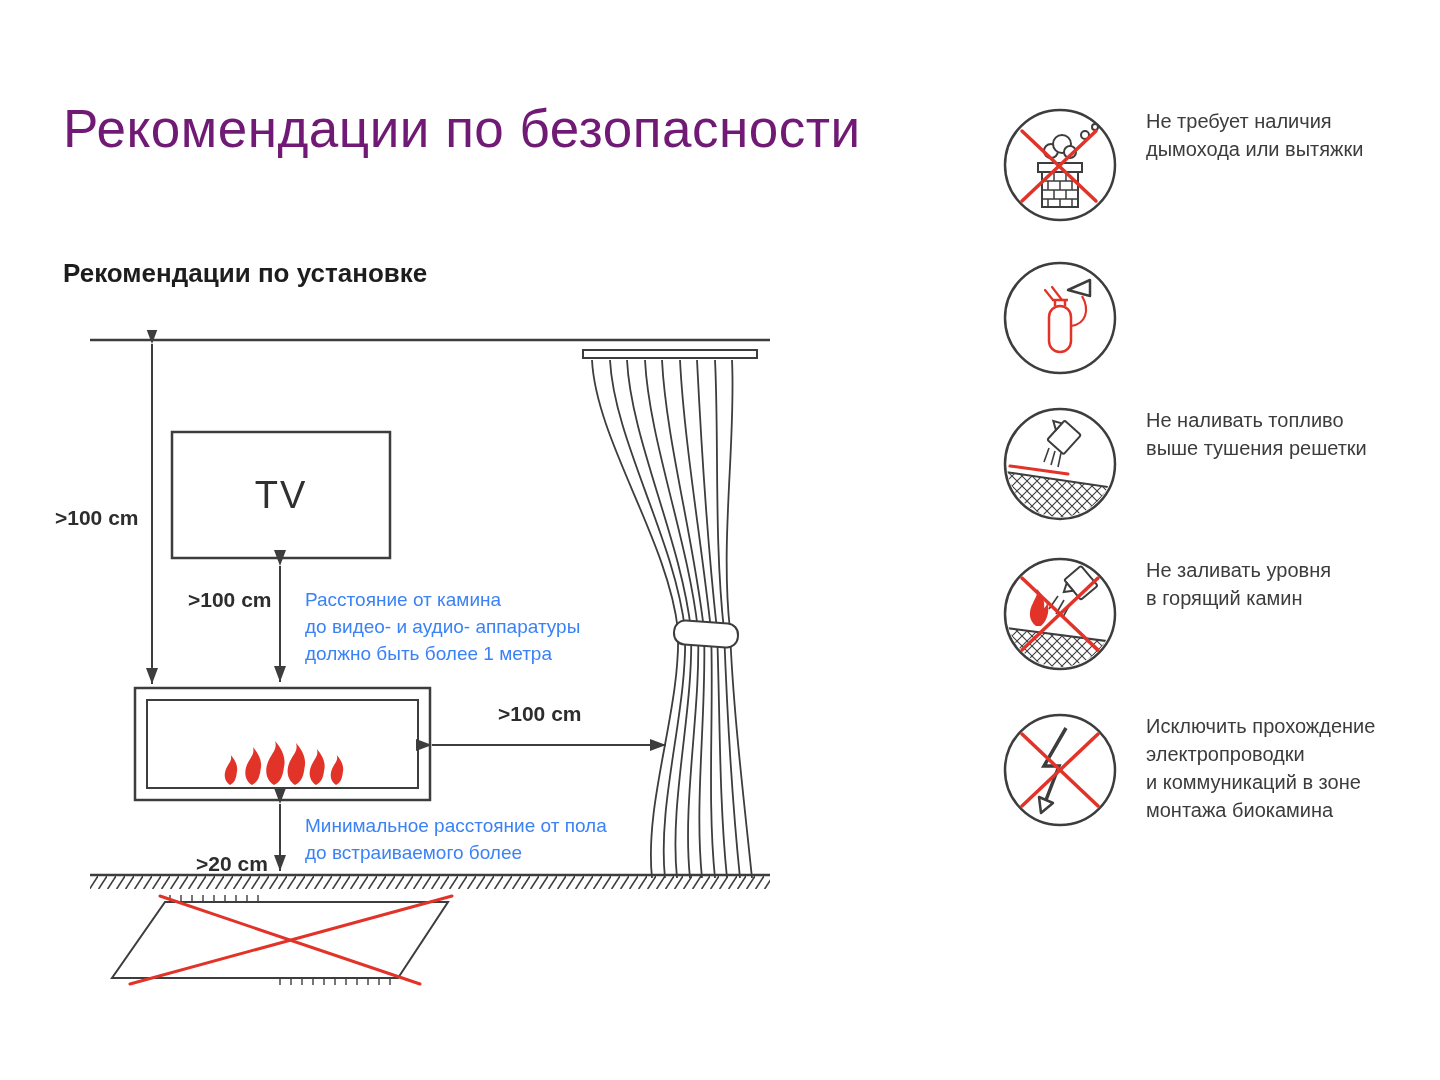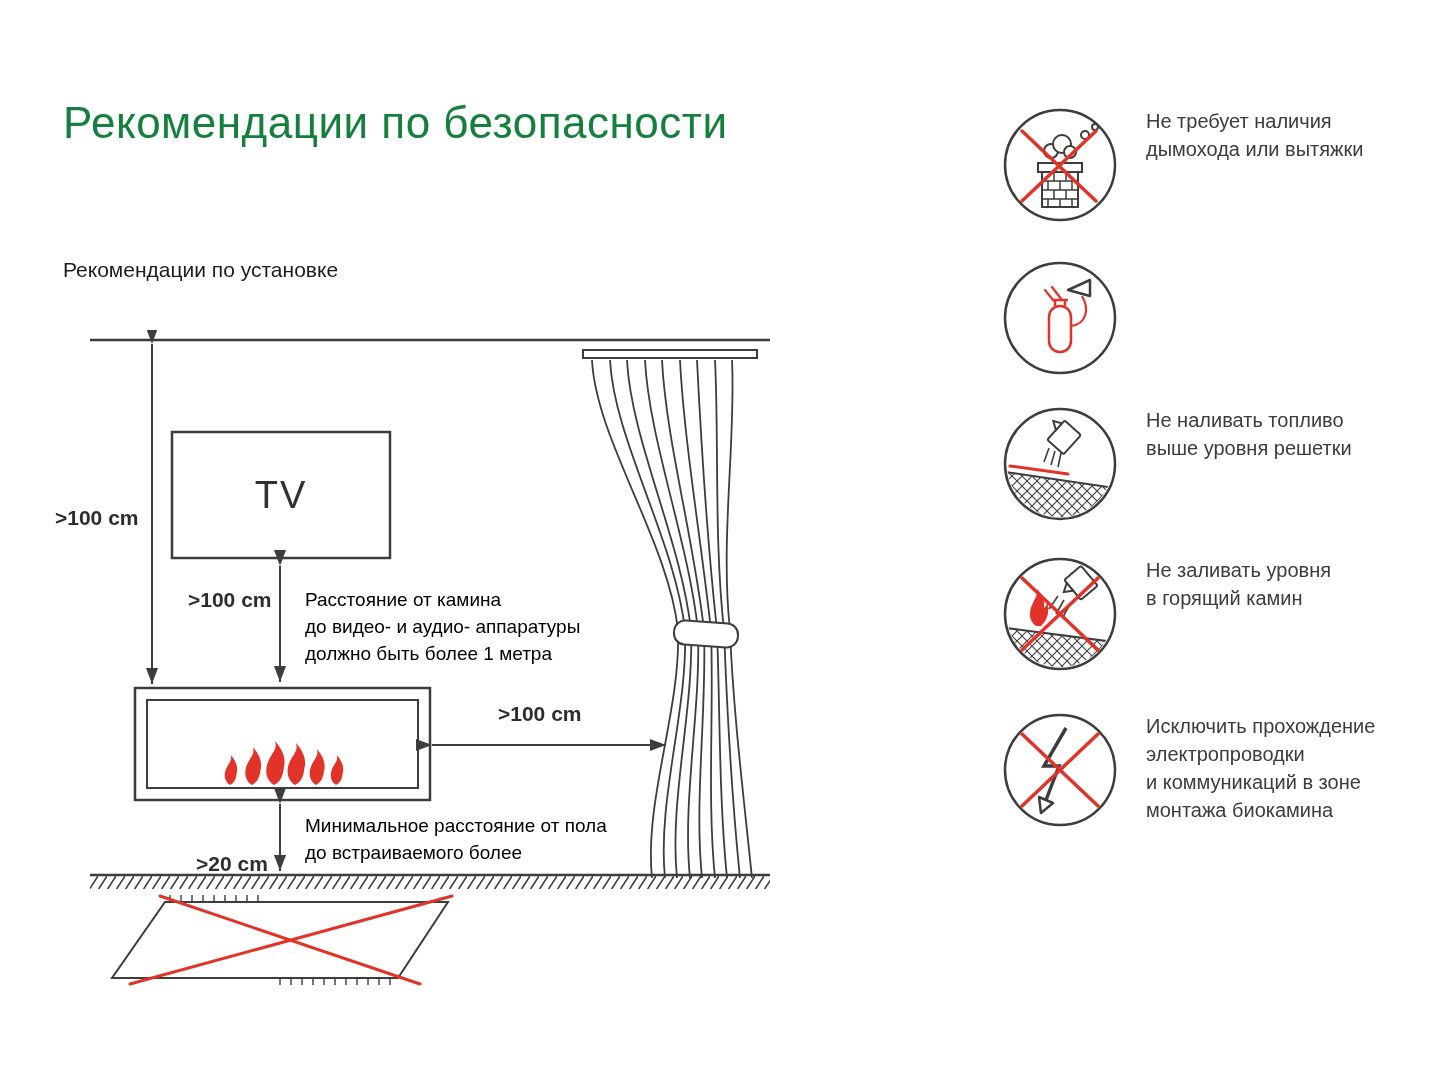--- a/index.html
+++ b/index.html
@@ -1,25 +1,25 @@
 <!DOCTYPE html>
 <html><head>
 <meta charset="utf-8">
 <style>
   html,body{margin:0;padding:0;background:#ffffff;}
   .page{position:relative;width:1440px;height:1080px;background:#fff;overflow:hidden;
         font-family:"Liberation Sans", sans-serif;color:#3c3c3c;}
-  .page-title{position:absolute;left:63px;top:98px;margin:0;font-size:44px;font-weight:400;
-        color:#15803d;letter-spacing:.5px;}
-  .section-subtitle{position:absolute;left:63px;top:258px;margin:0;font-size:21px;font-weight:400;color:#1d1d1d;}
+  .page-title{position:absolute;left:63px;top:98px;margin:0;font-size:53px;font-weight:400;
+        color:#701a75;letter-spacing:.5px;}
+  .section-subtitle{position:absolute;left:63px;top:258px;margin:0;font-size:26px;font-weight:700;color:#1d1d1d;}
   .diagram-svg{position:absolute;left:80px;top:330px;}
   .tv-label{position:absolute;left:172px;top:432px;width:218px;height:126px;display:flex;
         align-items:center;justify-content:center;font-size:38px;font-weight:500;color:#303030;letter-spacing:2px;}
   .dim{position:absolute;font-size:21px;font-weight:700;color:#2d2d2d;white-space:nowrap;}
-  .note{position:absolute;font-size:19px;line-height:27px;color:#000000;white-space:pre-line;}
+  .note{position:absolute;font-size:19px;line-height:27px;color:#3b82f6;white-space:pre-line;}
   .safety-item{position:absolute;left:1002px;display:flex;align-items:flex-start;gap:28px;width:440px;}
   .icon-wrap{width:116px;height:116px;flex:0 0 116px;}
   .safety-text{margin:0;font-size:20px;line-height:28px;color:#3c3c3c;white-space:pre-line;}
 </style>
 </head>
 <body>
 
 <div class="page">
 
   <h1 class="page-title">Рекомендации по безопасности</h1>
@@ -158,21 +158,21 @@
         </g>
         <g transform="rotate(42 62 30)">
           <rect x="52" y="18" width="22" height="26" rx="2" fill="#fff" stroke="#3d3d3d" stroke-width="2"></rect>
           <polygon points="52,22 44,26 52,31" fill="#fff" stroke="#3d3d3d" stroke-width="2"></polygon>
         </g>
         <path d="M47,42 L42,56 M53,45 L49,59 M59,47 L56,61" stroke="#3d3d3d" stroke-width="1.6"></path>
         <path d="M8,60 L66,68" stroke="#e23329" stroke-width="3" stroke-linecap="round"></path>
       </svg>
     </span>
     <p class="safety-text">Не наливать топливо
-выше уровня решетки</p>
+выше тушения решетки</p>
   </div>
 
   <div class="safety-item" style="top:556px;">
     <span class="icon-wrap">
       <svg width="116" height="116" viewBox="0 0 116 116" fill="none">
         <defs>
           <clipPath id="clip4">
               <circle cx="58" cy="58" r="53"></circle>
             </clipPath>
           <pattern id="grate4" width="10" height="10" patternUnits="userSpaceOnUse">

